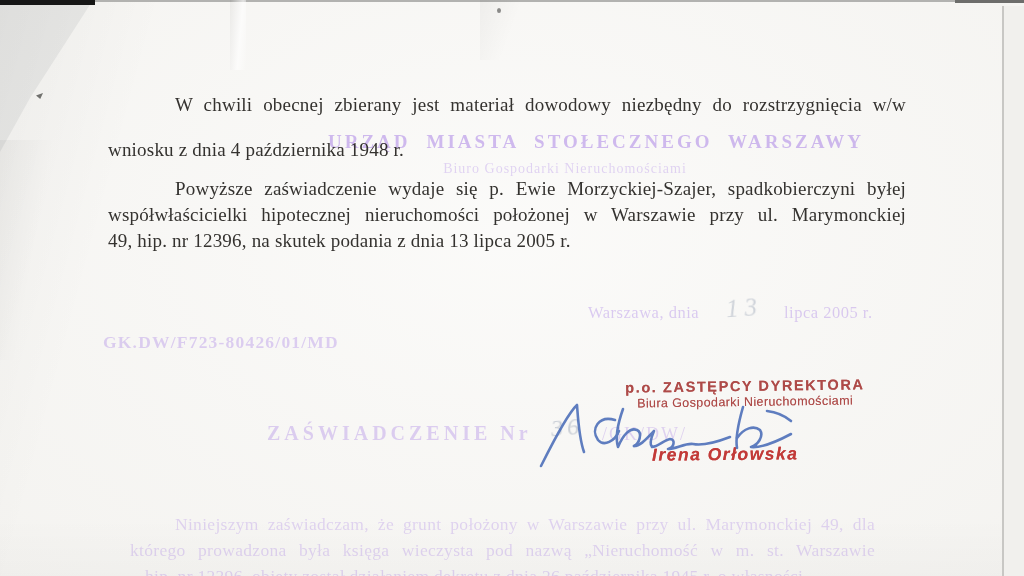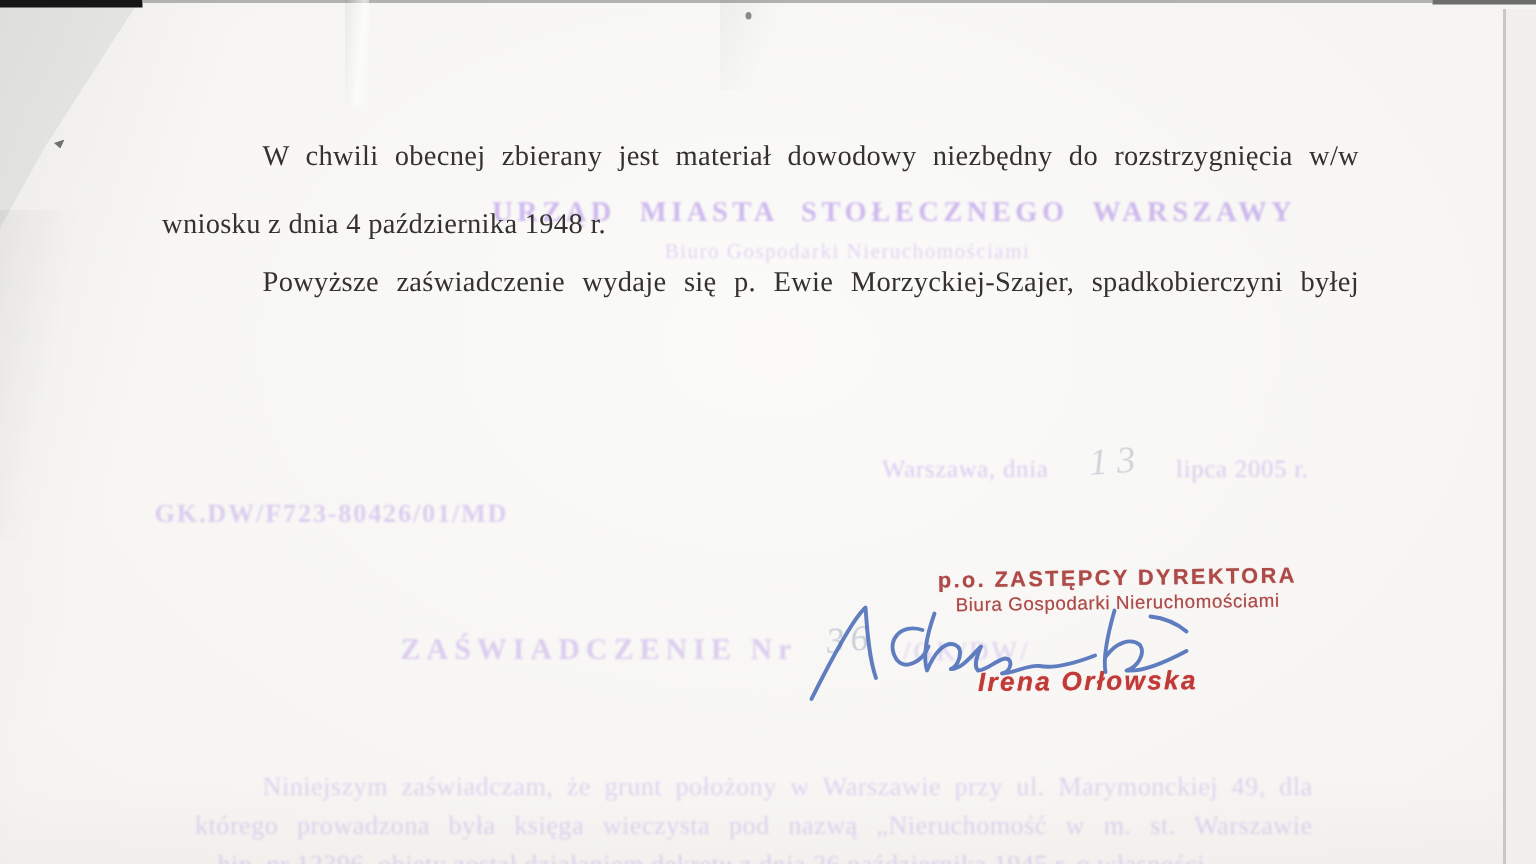--- a/index.html
+++ b/index.html
@@ -108,20 +108,22 @@
   <div class="ghost" id="ghost-cert-no">36</div>
   <div class="ghost" id="ghost-certline2">/GK/DW/</div>
   <div class="ghost ghost-body" id="ghost-body-1">Niniejszym zaświadczam, że grunt położony w Warszawie przy ul. Marymonckiej 49, dla</div>
   <div class="ghost ghost-body" id="ghost-body-2">którego prowadzona była księga wieczysta pod nazwą „Nieruchomość w m. st. Warszawie</div>
   <div class="ghost ghost-body" id="ghost-body-3">hip. nr 12396, objęty został działaniem dekretu z dnia 26 października 1945 r. o własności</div>
 
   <div class="tline just" style="left:175px;top:94px;width:731px;">W chwili obecnej zbierany jest materiał dowodowy niezbędny do rozstrzygnięcia w/w</div>
   <div class="tline" style="left:108px;top:139px;">wniosku z dnia 4 października 1948 r.</div>
 
   <div class="tline just" style="left:175px;top:178px;width:731px;font-family:Liberation Serif, serif;">Powyższe zaświadczenie wydaje się p. Ewie Morzyckiej-Szajer, spadkobierczyni byłej</div>
+  <div class="tline just" style="left:108px;top:204px;width:798px;">współwłaścicielki hipotecznej nieruchomości położonej w Warszawie przy ul. Marymonckiej</div>
+  <div class="tline" style="left:108px;top:230px;">49, hip. nr 12396, na skutek podania z dnia 13 lipca 2005 r.</div>
 
 
   <div id="stamp">
     <div id="stamp-title">p.o. ZASTĘPCY DYREKTORA</div>
     <div id="stamp-subtitle">Biura Gospodarki Nieruchomościami</div>
   </div>
   <div id="stamp-name">Irena Orłowska</div>
 
   <svg id="signature" viewBox="0 0 280 74" xmlns="http://www.w3.org/2000/svg">
     <g fill="none" stroke="#4a6db8" stroke-width="2.6" stroke-linecap="round" stroke-linejoin="round" opacity="0.88">

